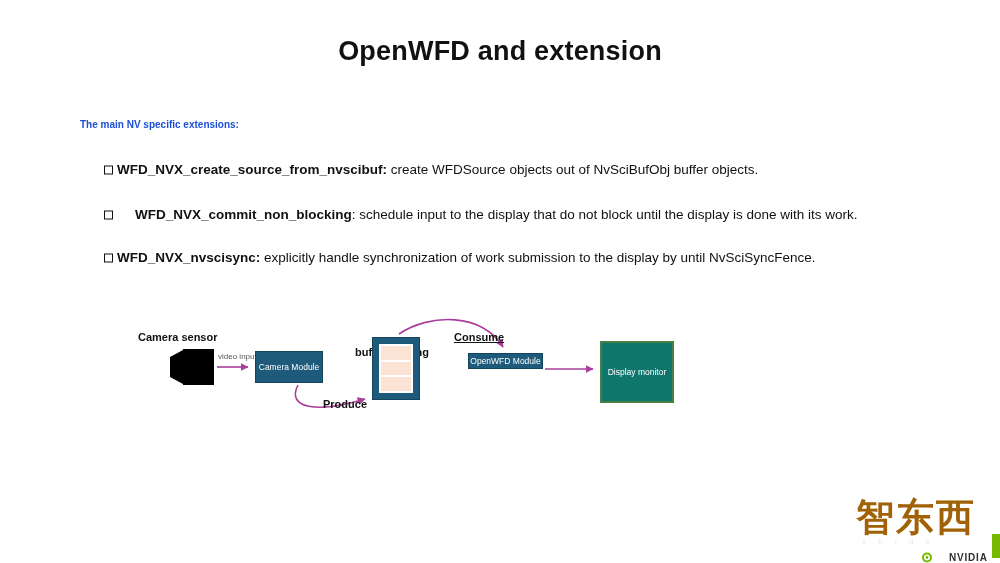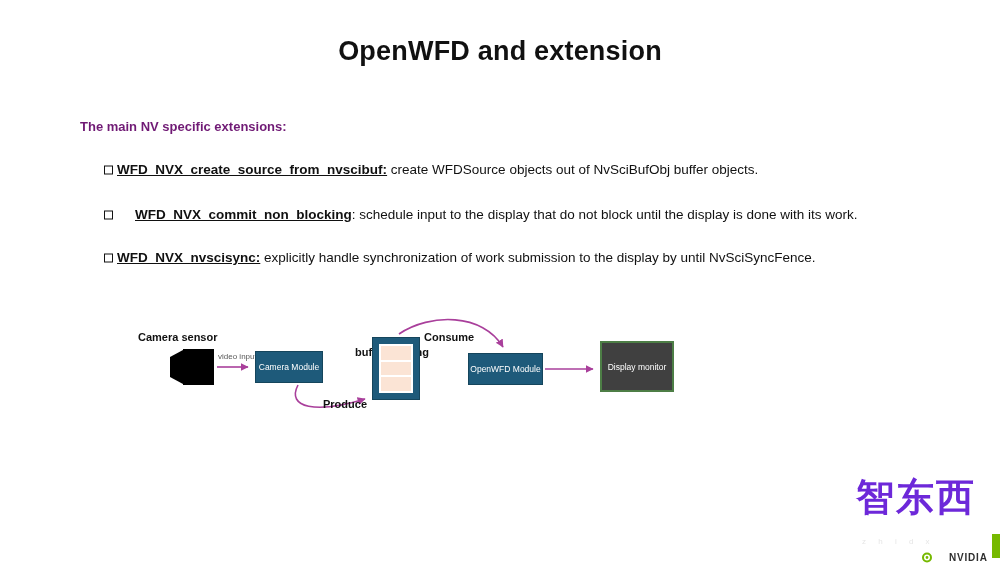--- a/index.html
+++ b/index.html
@@ -17,58 +17,58 @@
   #slide-title {
     top:36px; left:0; width:1000px;
     text-align:center;
     font-size:27px; font-weight:bold; color:#111111;
     letter-spacing:0.2px;
   }
 
   
   #intro-line {
     top:119px; left:80px;
-    font-size:13px; font-weight:bold; color:#701a75;
+    font-size:10px; font-weight:bold; color:#1d4ed8;
   }
 
   
   .bullet {
     left:104px;
     font-size:13.5px; color:#111111;
     white-space:nowrap;
   }
   .bullet .sq {
     display:inline-block;
     width:9px; height:9px;
     border:1.6px solid #111111;
     margin-right:4px;
     transform:translateY(0.5px);
   }
-  .bullet .term { font-weight:bold;text-decoration:underline; }
+  .bullet .term { font-weight:bold; }
 
   
   #diagram-svg { left:0; top:0; pointer-events:none; z-index:1; }
   .dg-label { font-weight:bold; font-size:11px; color:#111111; z-index:2; white-space:nowrap; }
   .dg-small { font-size:8px; color:#595959; z-index:2; white-space:nowrap; }
 
   .module-box {
     background:#1E5A7A;
     border:1px solid #15455C;
     color:#ffffff;
     font-size:8.5px;
     display:flex; align-items:center; justify-content:center;
     text-align:center;
     z-index:2;
   }
   #camera-module-box { left:255px; top:351px; width:68px; height:32px; }
-  #openwfd-module-box { left:468px; top:353px; width:75px; height:32px; }
+  #openwfd-module-box { left:468px; top:353px; width:75px; height:16px; }
 
   #display-monitor-box {
-    left:600px; top:341px; width:74px; height:51px;
-    background:#404040;
+    left:600px; top:341px; width:74px; height:62px;
+    background:#0f766e;
     border:2px solid #4D7E46;
     color:#ffffff; font-size:8.5px;
     display:flex; align-items:center; justify-content:center;
     z-index:2;
   }
 
   #buffer-box {
     left:372px; top:337px; width:48px; height:63px;
     background:#1E5A7A;
     border:1px solid #15455C;
@@ -79,29 +79,29 @@
     width:34px; height:49px; background:#ffffff;
     display:flex; flex-direction:column; justify-content:center;
     gap:2px; padding:2px;
   }
   .buffer-bar { width:100%; height:14px; background:#FBE4D5; }
 
   #camera-icon-wrap { left:168px; top:346px; z-index:2; }
 
   #camera-sensor-label { left:138px; top:331px; }
   #buffer-sharing-label { left:355px; top:316px;margin-top:30px; }
-  #consume-label { left:424px; top:331px; }
+  #consume-label { left:454px; top:331px;text-decoration:underline; }
   #produce-label { left:315px; top:398px;margin-left:8px; }
   #video-input-label { left:218px; top:352px; }
 
   
   #watermark-cn {
-    left:856px; top:472px;
+    left:856px; top:492px;
     font-size:38px; font-weight:bold;
-    color:#6d28d9; letter-spacing:2px;
+    color:#a16207; letter-spacing:2px;
     z-index:0;
   }
   #watermark-en {
     left:862px; top:537px;
     font-size:8px; color:#E6E6E6; letter-spacing:5px;
     z-index:0;
   }
   #nvidia-logo { left:920px; top:534px; display:flex; align-items:center; gap:15px; z-index:2;margin-top:18px; }
   #nvidia-text { font-size:10px; font-weight:bold; color:#2F2F2F; letter-spacing:0.8px; }
   #green-bar { left:992px; top:534px; width:8px; height:24px; background:#76B900; z-index:2; }

